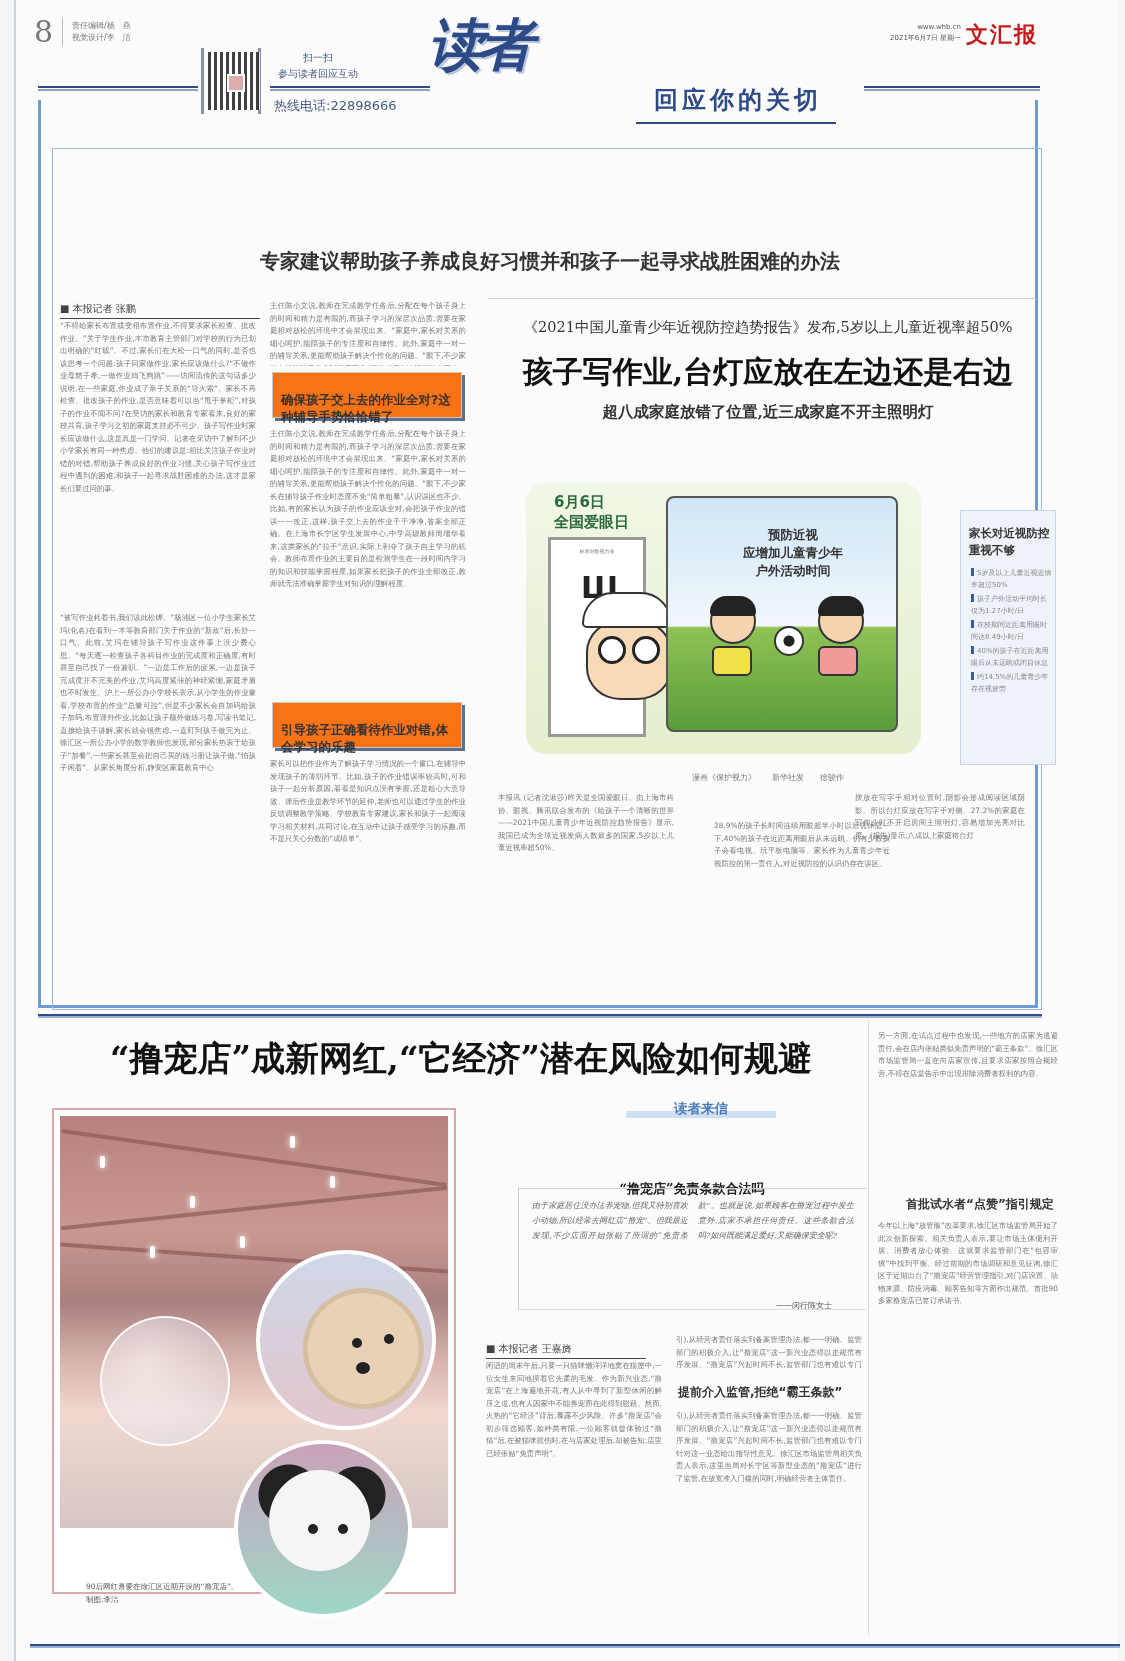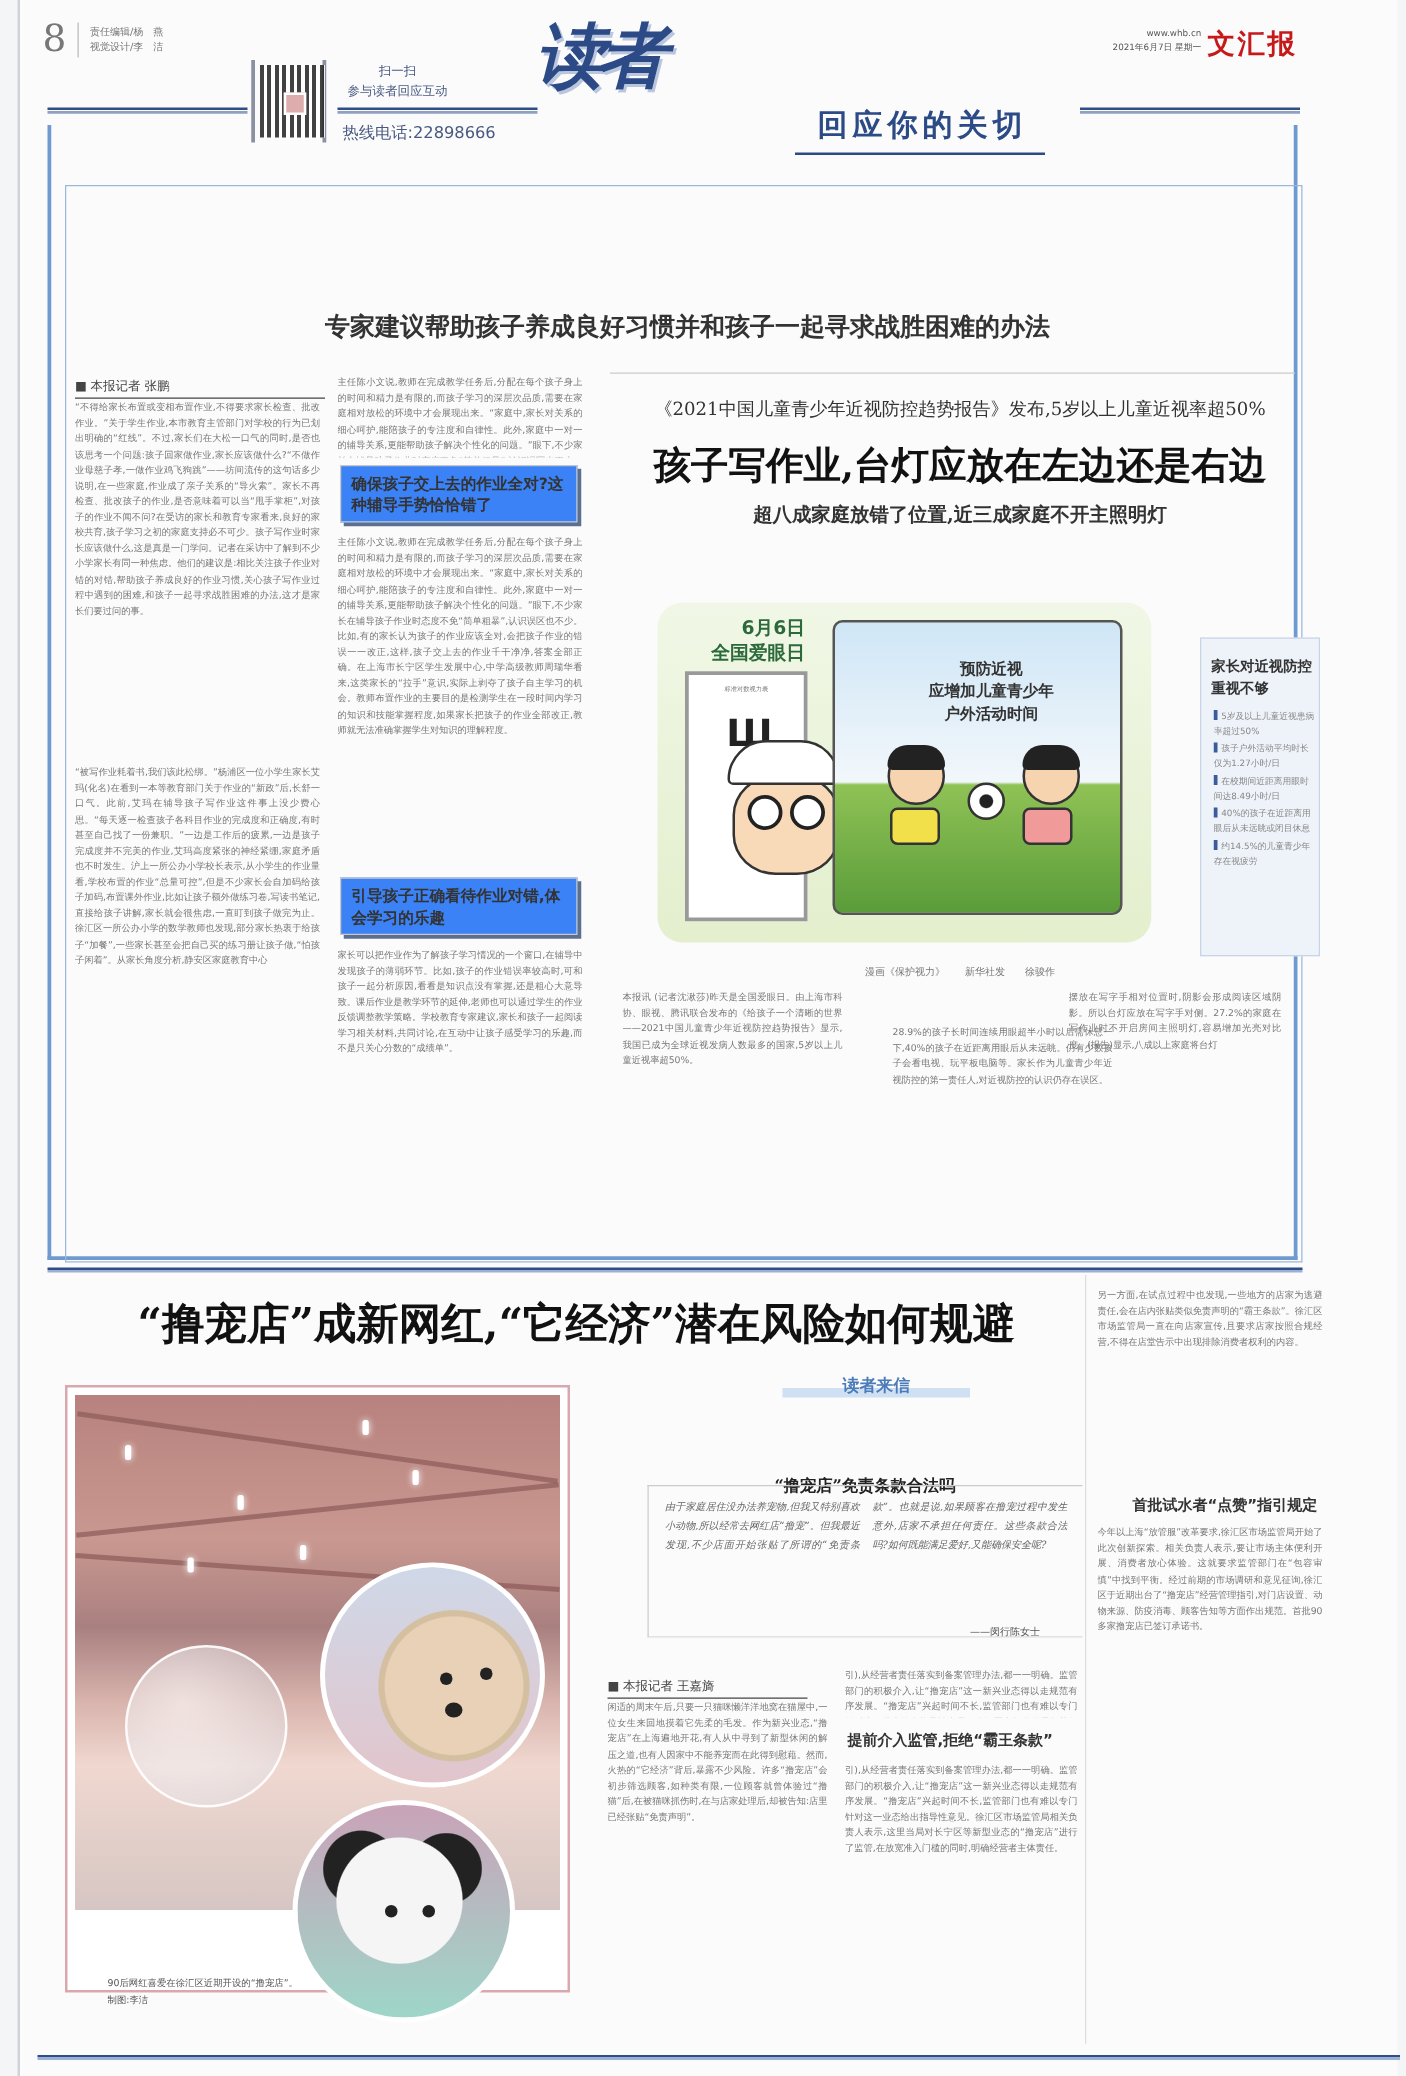--- a/index.html
+++ b/index.html
@@ -42,31 +42,31 @@
   .frame1-inner { position: absolute; left: 36px; top: 148px; width: 990px; height: 862px; border: 1px solid #9cb8d8; }
   .headline1 { position: absolute; left: 34px; top: 180px; width: 1000px; text-align: center; font-family: "DejaVu Sans", sans-serif; font-weight: bold; font-size: 46px; color: #1a1a1a; letter-spacing: 1px; }
   .subhead1 { position: absolute; left: 34px; top: 248px; width: 1000px; text-align: center; font-size: 20px; color: #333; font-weight: bold; }
   .byline { position: absolute; font-size: 10px; color: #444; font-family: "DejaVu Sans", sans-serif; border-bottom: 1px solid #444; padding-bottom: 2px; }
   .byline::before { content: "■"; margin-right: 3px; color: #444; }
   .col-text {
     position: absolute; font-size: 7.4px; line-height: 12.5px; color: #777; text-align: justify; overflow: hidden;
     font-family: "DejaVu Sans", sans-serif; word-break: break-all;
   }
   .boxhead {
-    position: absolute; background: #3b82f6; border: 1px solid #c8c8c8; box-shadow: 3px 3px 0 #5d6f8e;
-    font-family: "DejaVu Sans", sans-serif; font-weight: bold; font-size: 12.5px; line-height: 17px; color: #333; padding: 5px 8px;
+    position: absolute; background: #f97316; border: 1px solid #c8c8c8; box-shadow: 3px 3px 0 #5d6f8e;
+    font-family: "DejaVu Sans", sans-serif; font-weight: bold; font-size: 12.5px; line-height: 17px; color: #333; padding: 18px 8px;
   }
   .boxhead span { display: block; }
   
   .inset { position: absolute; left: 472px; top: 298px; width: 548px; height: 470px; border-top: 1px solid #ccc; }
   .kicker { position: absolute; left: 472px; top: 318px; width: 560px; text-align: center; font-size: 14.5px; color: #333; }
   .headline2 { position: absolute; left: 472px; top: 352px; width: 560px; text-align: center; font-size: 30px; font-weight: bold; color: #111; }
   .subhead2 { position: absolute; left: 472px; top: 402px; width: 560px; text-align: center; font-size: 15.5px; color: #333; font-weight: bold; }
   .cartoon { position: absolute; left: 510px; top: 482px; width: 395px; height: 272px; background: linear-gradient(#f1f7e6, #e3efcd); border-radius: 20px; overflow: hidden; }
-  .cartoon-date { position: absolute; left: 28px; top: 10px; width: 90px; text-align: right; color: #2c6a3c; font-weight: bold; font-size: 15px; line-height: 20px; font-family: "DejaVu Sans", sans-serif; }
+  .cartoon-date { position: absolute; left: 28px; top: 10px; width: 90px; text-align: left; color: #2c6a3c; font-weight: bold; font-size: 15px; line-height: 20px; font-family: "DejaVu Sans", sans-serif; }
   .eye-chart { position: absolute; left: 22px; top: 55px; width: 98px; height: 200px; background: #fff; border: 3px solid #999; }
   .eye-chart .e1 { position: absolute; left: 30px; top: 30px; font-size: 30px; font-weight: bold; color: #222; font-family: "DejaVu Sans", sans-serif; }
   .panel { position: absolute; left: 140px; top: 14px; width: 232px; height: 236px; border: 2px solid #555; border-radius: 8px; background: linear-gradient(#cfe6f6 0%, #f2f7fb 55%, #8fc255 56%, #5a9c3a 100%); }
   .panel-text { position: absolute; left: 0; top: 28px; width: 232px; text-align: center; font-family: "DejaVu Sans", sans-serif; font-size: 12.5px; line-height: 18px; font-weight: bold; color: #333; padding-left: 18px; }
   .kid { position: absolute; width: 46px; height: 46px; border-radius: 50%; background: #f6d4b0; border: 2px solid #333; }
   .kid::before { content: ""; position: absolute; left: -2px; top: -4px; width: 46px; height: 20px; background: #222; border-radius: 24px 24px 6px 6px; }
   .shirt { position: absolute; width: 40px; height: 30px; border: 2px solid #333; border-radius: 6px; }
   .ball { position: absolute; width: 30px; height: 30px; border-radius: 50%; background: radial-gradient(circle, #222 0 5px, #fff 6px); border: 2px solid #333; }
   .doctor { position: absolute; left: 50px; top: 110px; width: 110px; height: 120px; }
   .doc-hat { position: absolute; left: 6px; top: 0; width: 90px; height: 36px; background: #fff; border: 2px solid #333; border-radius: 40px 40px 6px 6px; }

